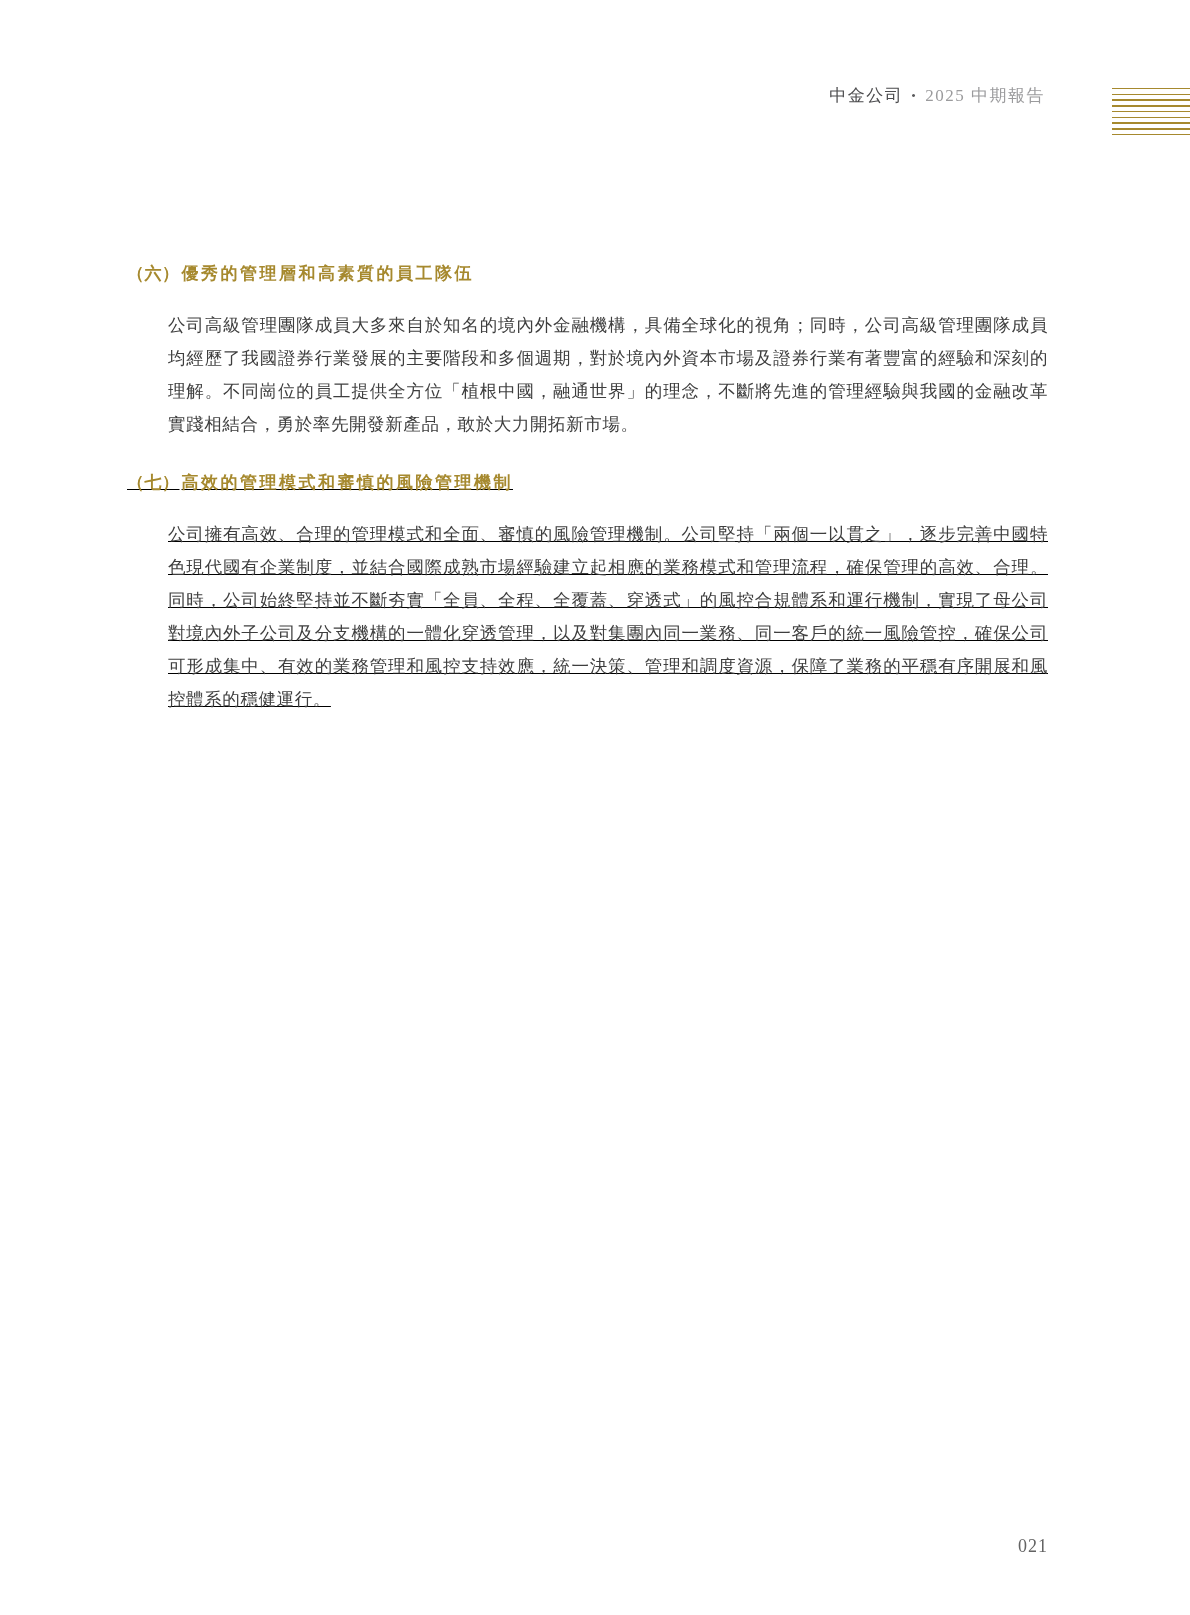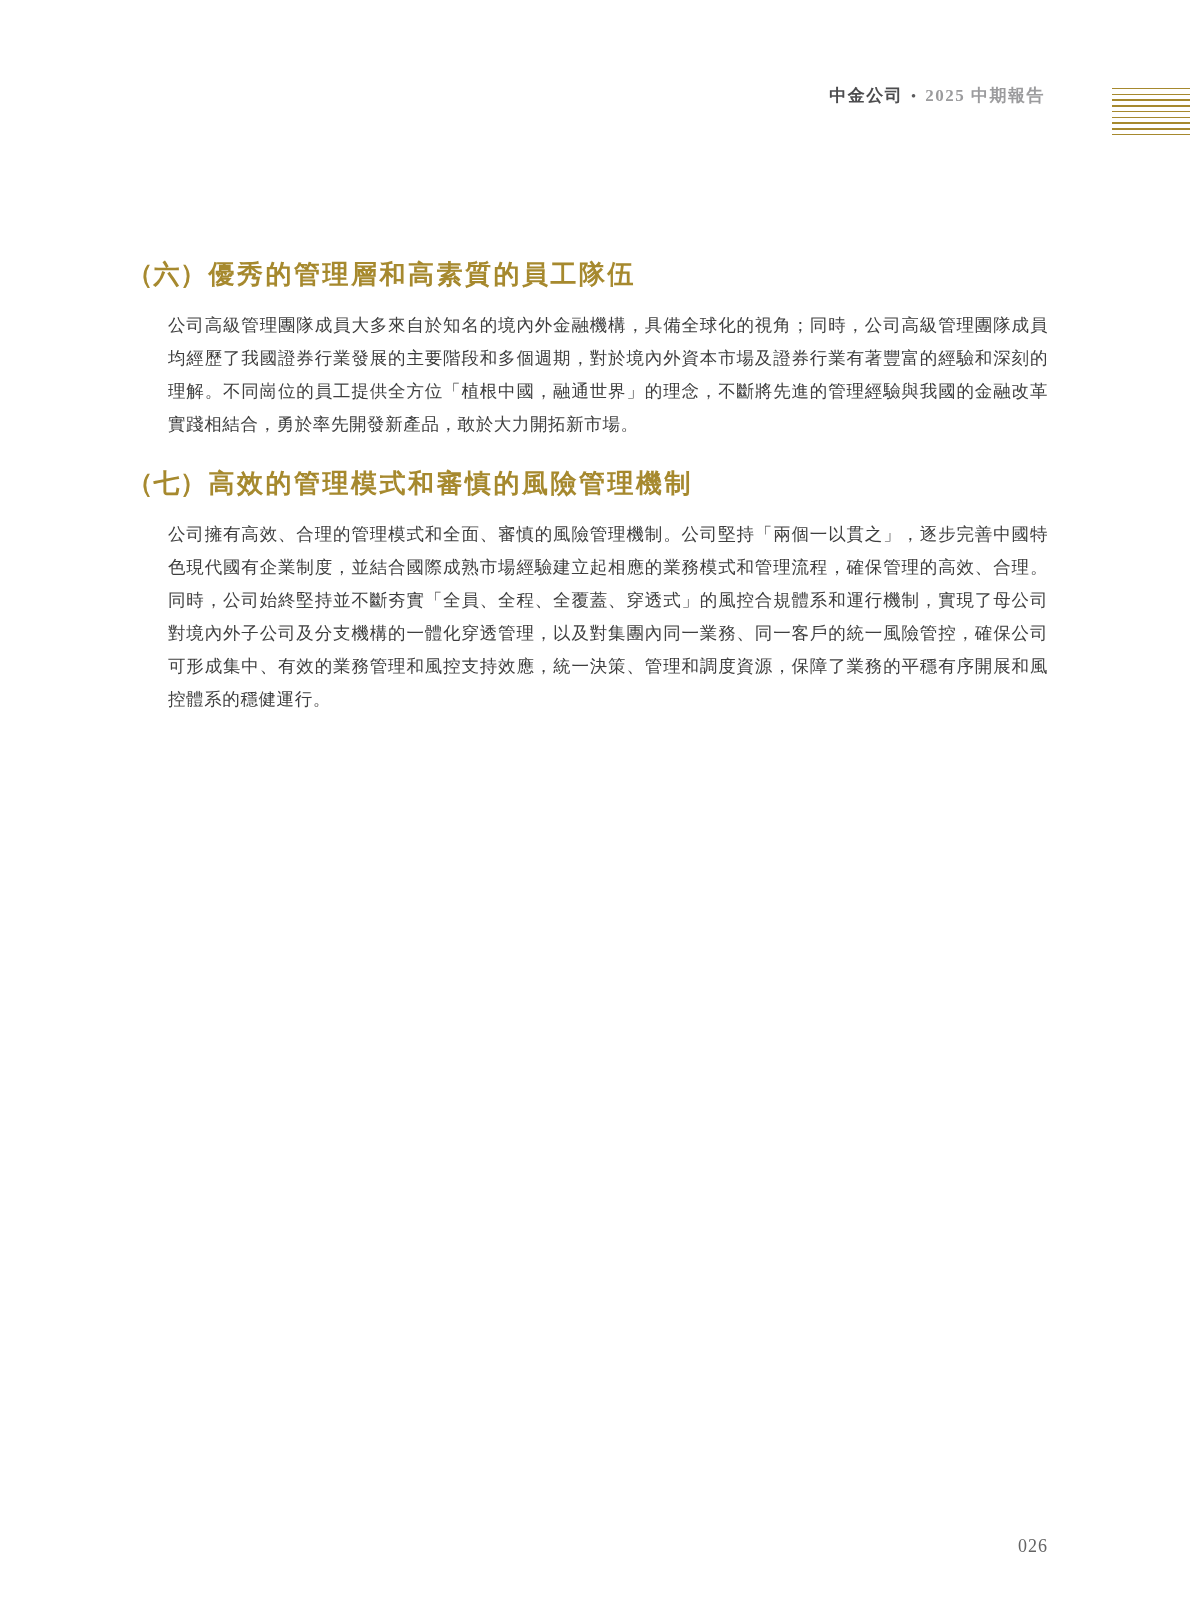--- a/index.html
+++ b/index.html
@@ -18,21 +18,20 @@
   }
   
   .running-header {
     position: absolute;
     top: 84px;
     right: 145px;
     font-family: "Liberation Serif", "DejaVu Serif", serif;
     font-size: 17px;
     letter-spacing: 1.5px;
     white-space: nowrap;
-    font-weight: bold;
   }
   .running-header .company { color: #4c4c4e; }
   .running-header .bullet  { color: #5a5a5c; font-size: 13px; padding: 0 8px; vertical-align: 1px; }
   .running-header .report  { color: #9b9b9d; }
   .stripes {
     position: absolute;
     top: 88px;
     right: 0;
     width: 78px;
     height: 47px;
@@ -45,41 +44,41 @@
     );
   }
   
   .content {
     position: absolute;
     top: 260px;
     left: 127px;
     width: 921px;
   }
   .section-heading {
-    font-size: 26px;
+    font-size: 17px;
     font-weight: bold;
     color: #a6892e;
     letter-spacing: 2.5px;
     line-height: 28px;
     white-space: nowrap;
   }
   .section-heading .sec-num { letter-spacing: 0.5px; margin-right: 2px; }
   .section-body { margin-left: 41px; }
   .section-body p {
     font-size: 17.5px;
     line-height: 33px;
     color: #3e3e3e;
     letter-spacing: 0.6px;
     text-align: justify;
     text-justify: inter-ideograph;
     margin-top: 21px;
     margin-bottom: 28px;
   }
   .section-body p:last-child { margin-bottom: 0; }
-  .section + .section { margin-top: 28px; }
+  .section + .section { margin-top: 28px; text-decoration: underline; }
   
   .page-number {
     position: absolute;
     top: 1536px;
     right: 142px;
     font-family: "Liberation Serif", "DejaVu Serif", serif;
     font-size: 18px;
     letter-spacing: 1px;
     color: #636363;
   }
@@ -110,15 +109,15 @@
       <div class="section-heading">
         <span class="sec-num">（七）</span><span>高效的管理模式和審慎的風險管理機制</span>
       </div>
       <div class="section-body">
         <p>公司擁有高效、合理的管理模式和全面、審慎的風險管理機制。公司堅持「兩個一以貫之」，逐步完善中國特色現代國有企業制度，並結合國際成熟市場經驗建立起相應的業務模式和管理流程，確保管理的高效、合理。同時，公司始終堅持並不斷夯實「全員、全程、全覆蓋、穿透式」的風控合規體系和運行機制，實現了母公司對境內外子公司及分支機構的一體化穿透管理，以及對集團內同一業務、同一客戶的統一風險管控，確保公司可形成集中、有效的業務管理和風控支持效應，統一決策、管理和調度資源，保障了業務的平穩有序開展和風控體系的穩健運行。</p>
       </div>
     </div>
 
   </div>
 
-  <div class="page-number">026</div>
+  <div class="page-number">021</div>
 
 </div>
 
 </body></html>

